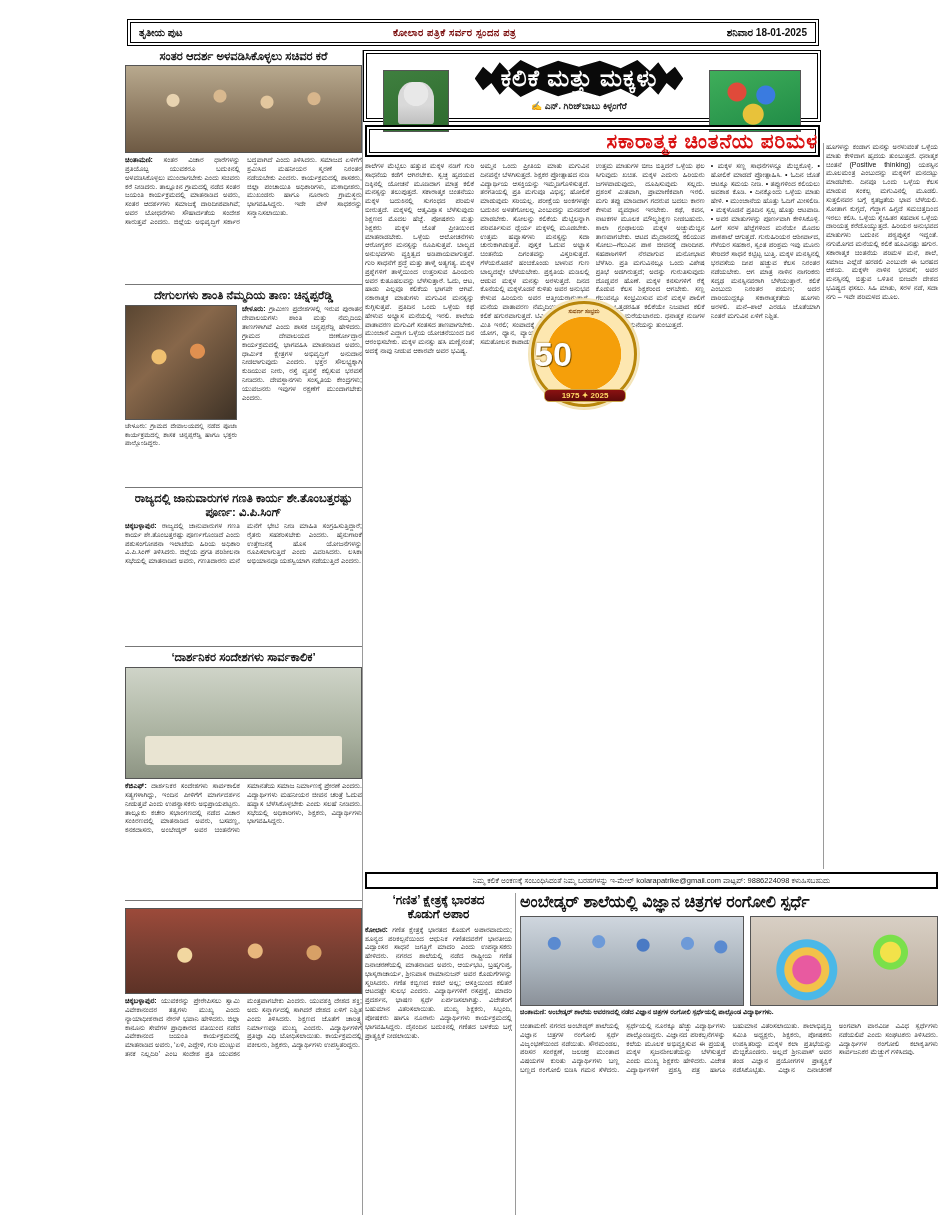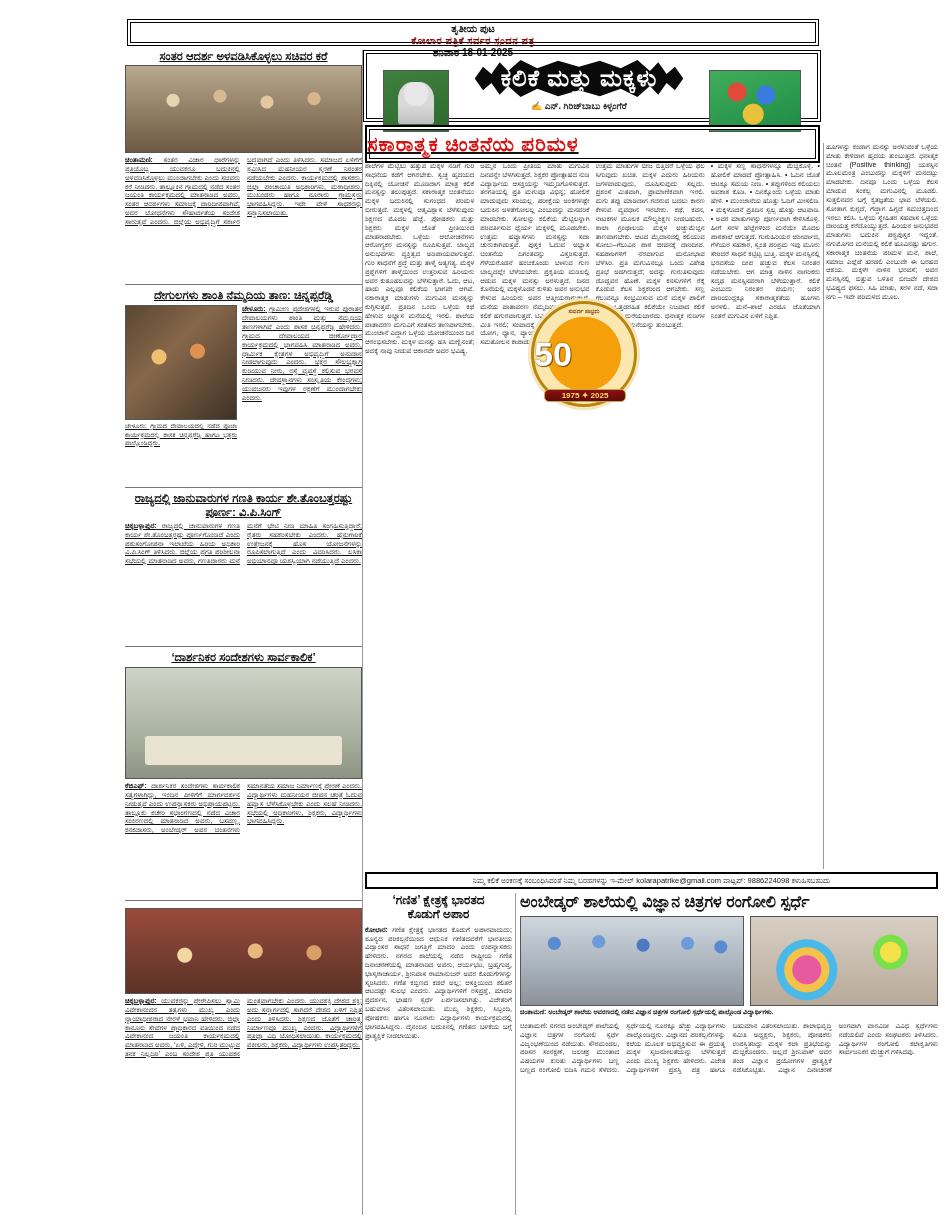--- a/index.html
+++ b/index.html
@@ -1,20 +1,20 @@
 <!DOCTYPE html>
 <html><head>
 <meta charset="utf-8">
 <style>
   html,body{margin:0;padding:0;background:#fff;}
   body{width:945px;height:1223px;position:relative;font-family:"Liberation Sans",sans-serif;color:#111;}
   .abs{position:absolute;}
   
   .hdr-outer{left:127px;top:19px;width:692px;height:27px;border:1px solid #000;padding:2px;box-sizing:border-box;}
-  .hdr-inner{border:1px solid #000;height:100%;box-sizing:border-box;display:flex;align-items:center;justify-content:space-between;padding:0 8px;font-size:10px;font-weight:bold;flex-direction:column;}
+  .hdr-inner{border:1px solid #000;height:100%;box-sizing:border-box;display:flex;align-items:center;justify-content:space-between;padding:0 8px;font-size:10px;font-weight:bold;}
   .hdr-center{color:#7a0d0d;letter-spacing:.5px;}
   
   .rule-v{width:1px;background:#9a9a9a;}
   .brief-head{font-size:11.5px;font-weight:bold;text-align:center;line-height:1.15;}
   .body-txt{font-size:7px;line-height:1.26;text-align:justify;overflow:hidden;word-break:break-word;}
   .body-txt b{font-weight:bold;}
   .two-col{column-count:2;column-gap:7px;}
   .caption{font-size:6.6px;line-height:1.25;text-align:justify;overflow:hidden;}
   .sec-rule{border-top:1px solid #777;}
   
@@ -58,39 +58,39 @@
     radial-gradient(circle at 30% 60%, #e85aa0 0 14px, #f2c24a 15px 22px, #4ab8e8 23px 30px, transparent 31px),
     radial-gradient(circle at 75% 40%, #f2e24a 0 10px, #7ae04a 11px 17px, transparent 18px),
     linear-gradient(180deg,#d8cfc4 0%,#b8aa9a 100%);}
   
   .mast{left:363px;top:50px;width:458px;height:72px;border:1px solid #000;padding:2px;box-sizing:border-box;}
   .mast-in{border:1px solid #000;height:100%;box-sizing:border-box;display:flex;gap:4px;padding:16px;}
   .mast-mid{flex:1;display:flex;flex-direction:column;align-items:center;justify-content:center;}
   .banner{background:#0a0a0a;color:#fff;font-weight:bold;font-size:23px;padding:5px 26px;border-radius:16px;letter-spacing:1px;position:relative;clip-path:polygon(0 50%,4% 18%,8% 38%,12% 6%,16% 30%,22% 0,30% 22%,40% 2%,50% 18%,60% 2%,70% 22%,78% 0,84% 30%,88% 6%,92% 38%,96% 18%,100% 50%,96% 82%,92% 62%,88% 94%,84% 70%,78% 100%,70% 78%,60% 98%,50% 82%,40% 98%,30% 78%,22% 100%,16% 70%,12% 94%,8% 62%,4% 82%);}
   .byline{font-size:9px;font-weight:bold;margin-top:4px;color:#222;}
   
-  .main-head{left:365px;top:125px;width:455px;height:38px;border:2px solid #000;box-shadow:inset 0 0 0 2px #fff,inset 0 0 0 3px #000;display:flex;align-items:center;justify-content:flex-start;box-sizing:border-box;text-decoration:underline;}
+  .main-head{left:365px;top:125px;width:455px;height:32px;border:2px solid #000;box-shadow:inset 0 0 0 2px #fff,inset 0 0 0 3px #000;display:flex;align-items:center;justify-content:flex-end;box-sizing:border-box;}
   .main-head span{color:#d91111;font-size:20px;font-weight:bold;letter-spacing:1px;}
   .main-cols{left:365px;top:162px;width:455px;height:706px;display:flex;gap:6px;}
   .mcol{flex:1;overflow:hidden;}
   .right-col{left:826px;top:143px;width:112px;height:726px;}
   
   .seal{left:528px;top:298px;width:112px;height:112px;border-radius:50%;background:radial-gradient(circle,#fff 58%,#f3e3b5 70%,#fff 75%);display:flex;align-items:center;justify-content:center;}
   .seal-ring{width:100px;height:100px;border-radius:50%;border:3px solid #b8860b;background:radial-gradient(circle,#f59f0a 0 52%,#fde7b0 53% 100%);position:relative;display:flex;align-items:center;justify-content:flex-start;}
   .seal-num{font-size:34px;font-weight:bold;color:#fff;text-shadow:0 0 2px #7a5200,1px 1px 0 #7a5200;}
   .seal-top{position:absolute;top:4px;left:0;width:100%;text-align:center;font-size:5.5px;color:#7a3b00;font-weight:bold;}
   .seal-years{position:absolute;bottom:2px;left:10px;width:80px;background:linear-gradient(180deg,#8a1111,#5e0a0a);color:#ffd966;font-size:8px;font-weight:bold;text-align:center;border-radius:5px;padding:1px 0;border:1px solid #caa64a;}
   
   .contact{left:365px;top:872px;width:573px;height:17px;border:1px solid #000;box-shadow:0 0 0 1px #000 inset;display:flex;align-items:center;justify-content:center;font-size:7.5px;font-weight:normal;box-sizing:border-box;background:#fff;}
   
   .bl-head{font-size:12px;font-weight:bold;text-align:center;line-height:1.2;}
   .br-head{font-size:16px;font-weight:bold;}
   .br-cols{column-count:4;column-gap:7px;}
   .left-strip{left:125px;top:50px;width:237px;}
-  .strip-sec{position:relative;width:237px;text-decoration:underline;}
+  .strip-sec{position:relative;width:237px;}
 </style>
 </head>
 <body>
 
 <div class="abs hdr-outer">
   <div class="hdr-inner">
     <span>ತೃತೀಯ ಪುಟ</span>
     <span class="hdr-center">ಕೋಲಾರ ಪತ್ರಿಕೆ ಸರ್ವರ ಸ್ಪಂದನ ಪತ್ರ</span>
     <span>ಶನಿವಾರ 18-01-2025</span>
   </div>

